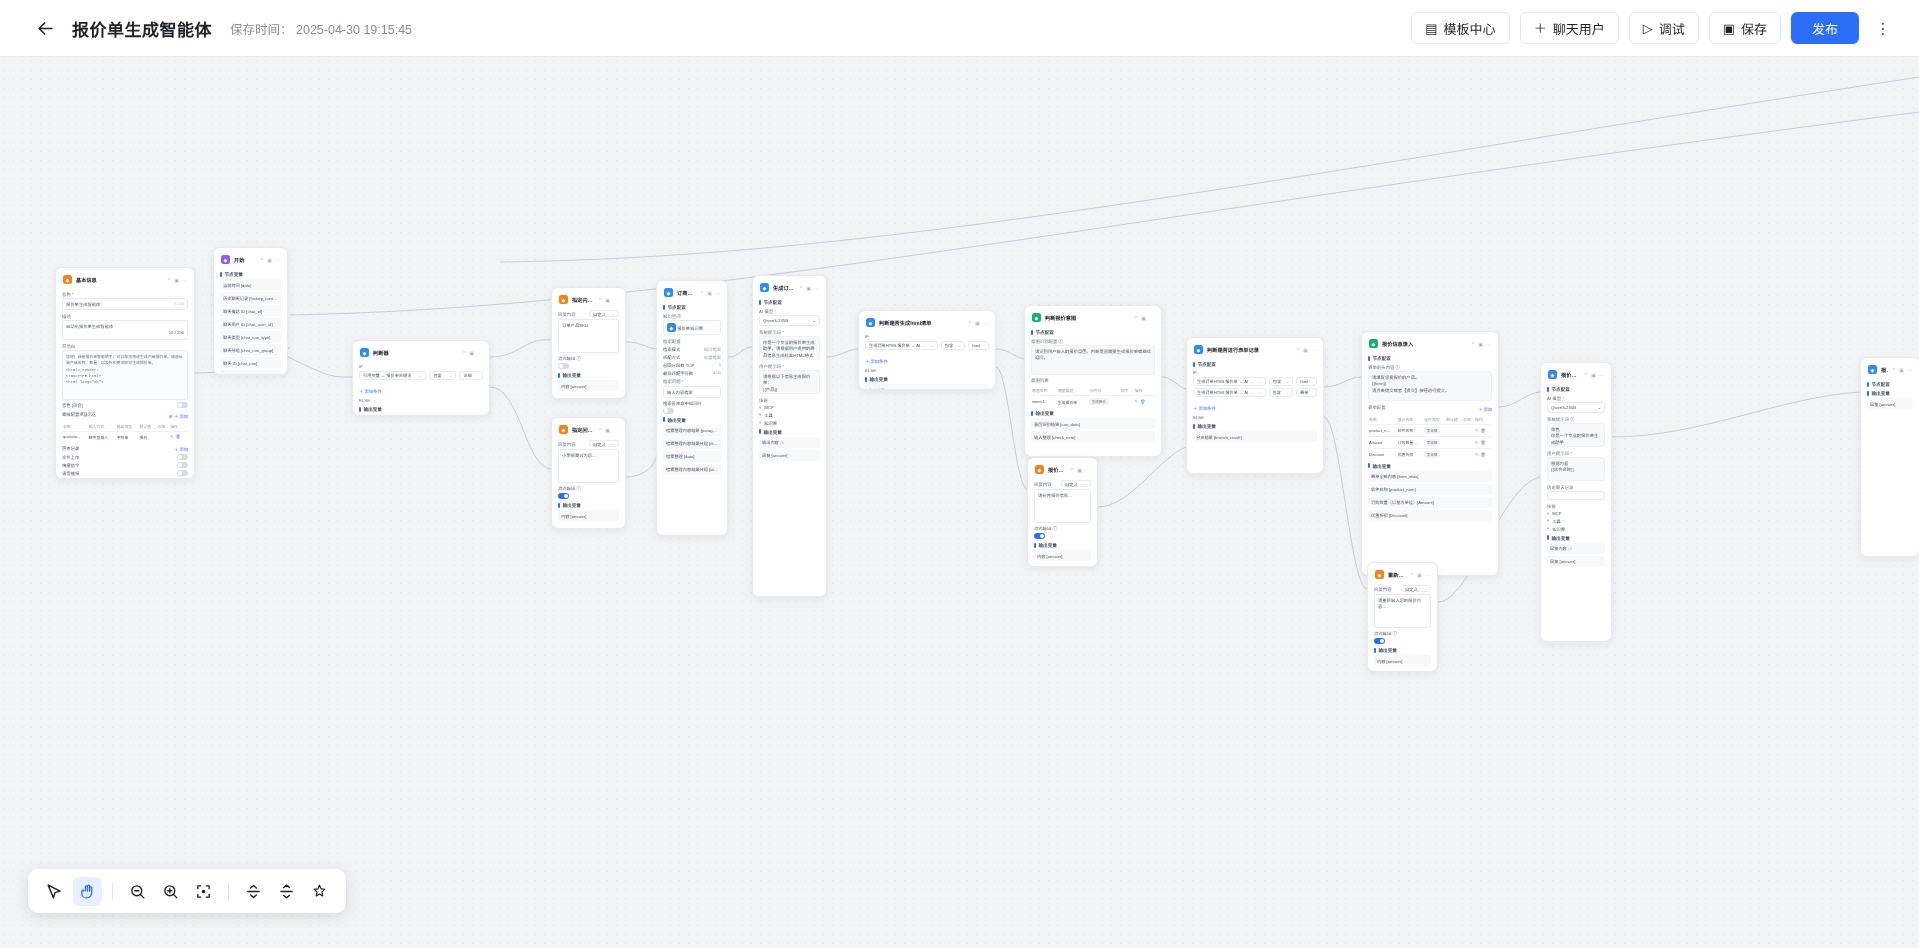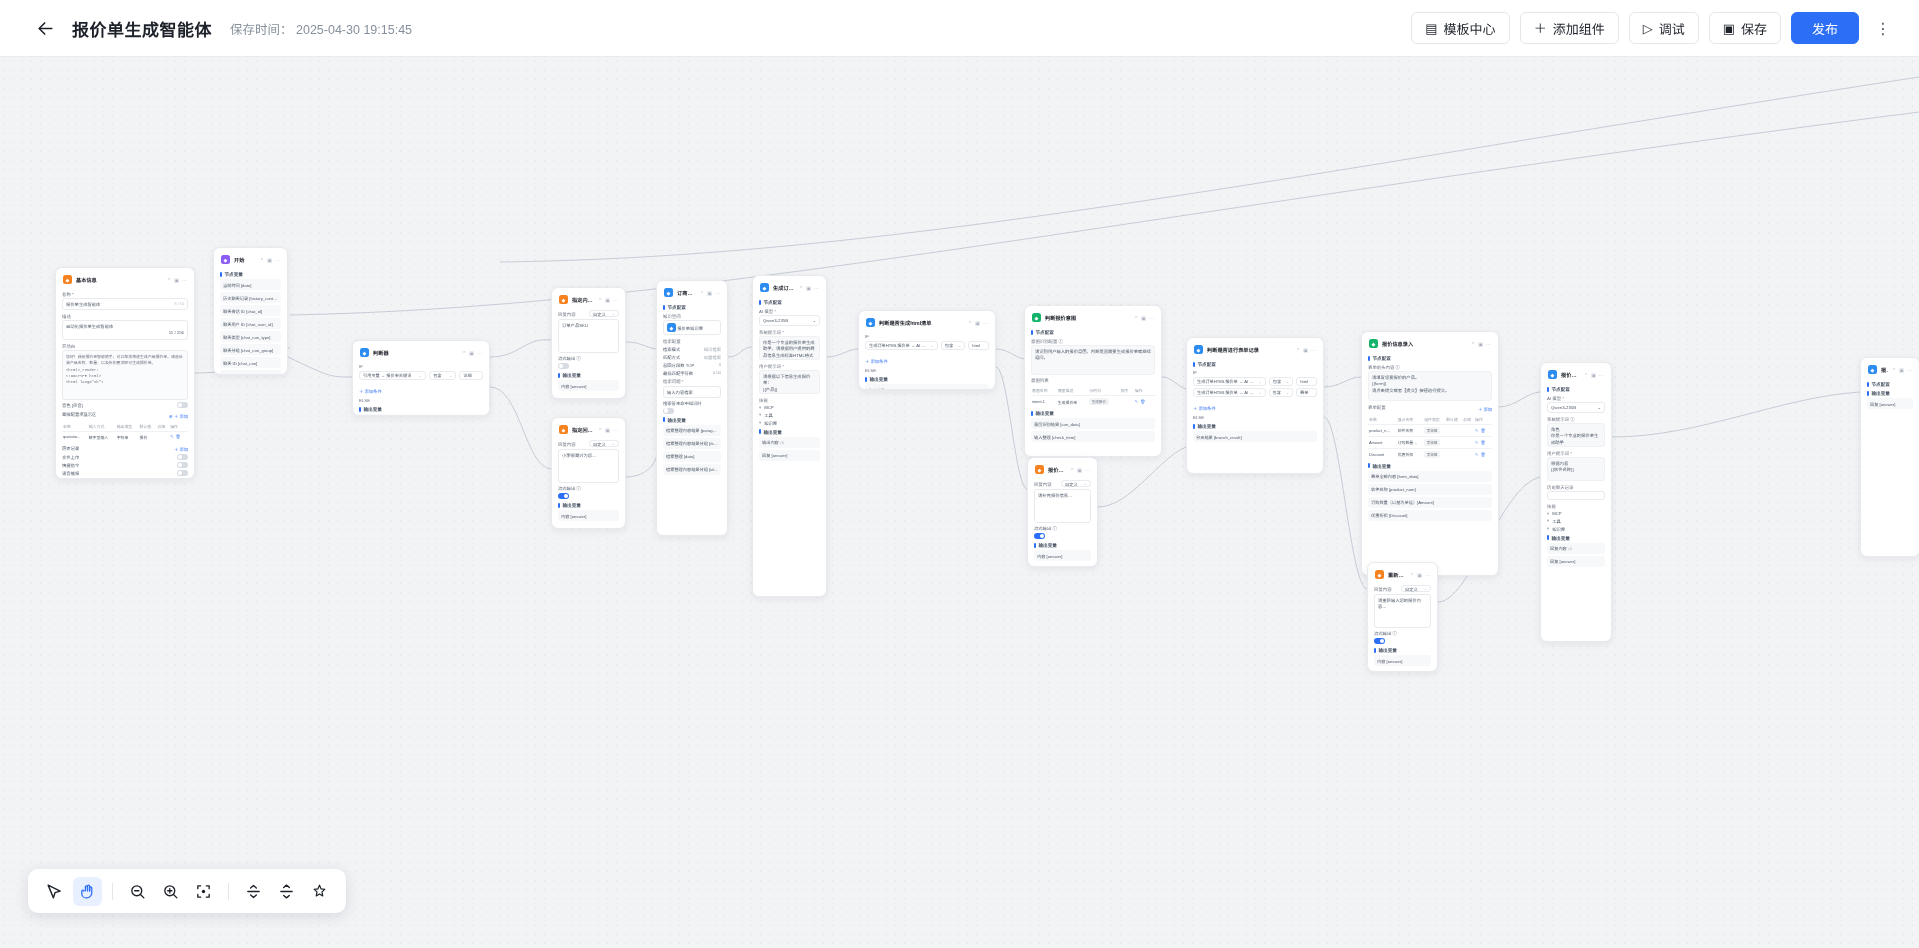--- a/index.html
+++ b/index.html
@@ -145,21 +145,21 @@
   <div class="page-title">报价单生成智能体</div>
   <div class="save-time">保存时间： 2025-04-30 19:15:45</div>
   <div class="header-spacer"></div>
 
   <div class="hbtn">
     <span class="gl">▤</span>
     <span>模板中心</span>
   </div>
   <div class="hbtn">
     <span class="gl">＋</span>
-    <span>添加组件</span>
+    <span>聊天用户</span>
   </div>
   <div class="hbtn">
     <span class="gl">▷</span>
     <span>调试</span>
   </div>
   <div class="hbtn">
     <span class="gl">▣</span>
     <span>保存</span>
   </div>
   <div class="hbtn primary">

